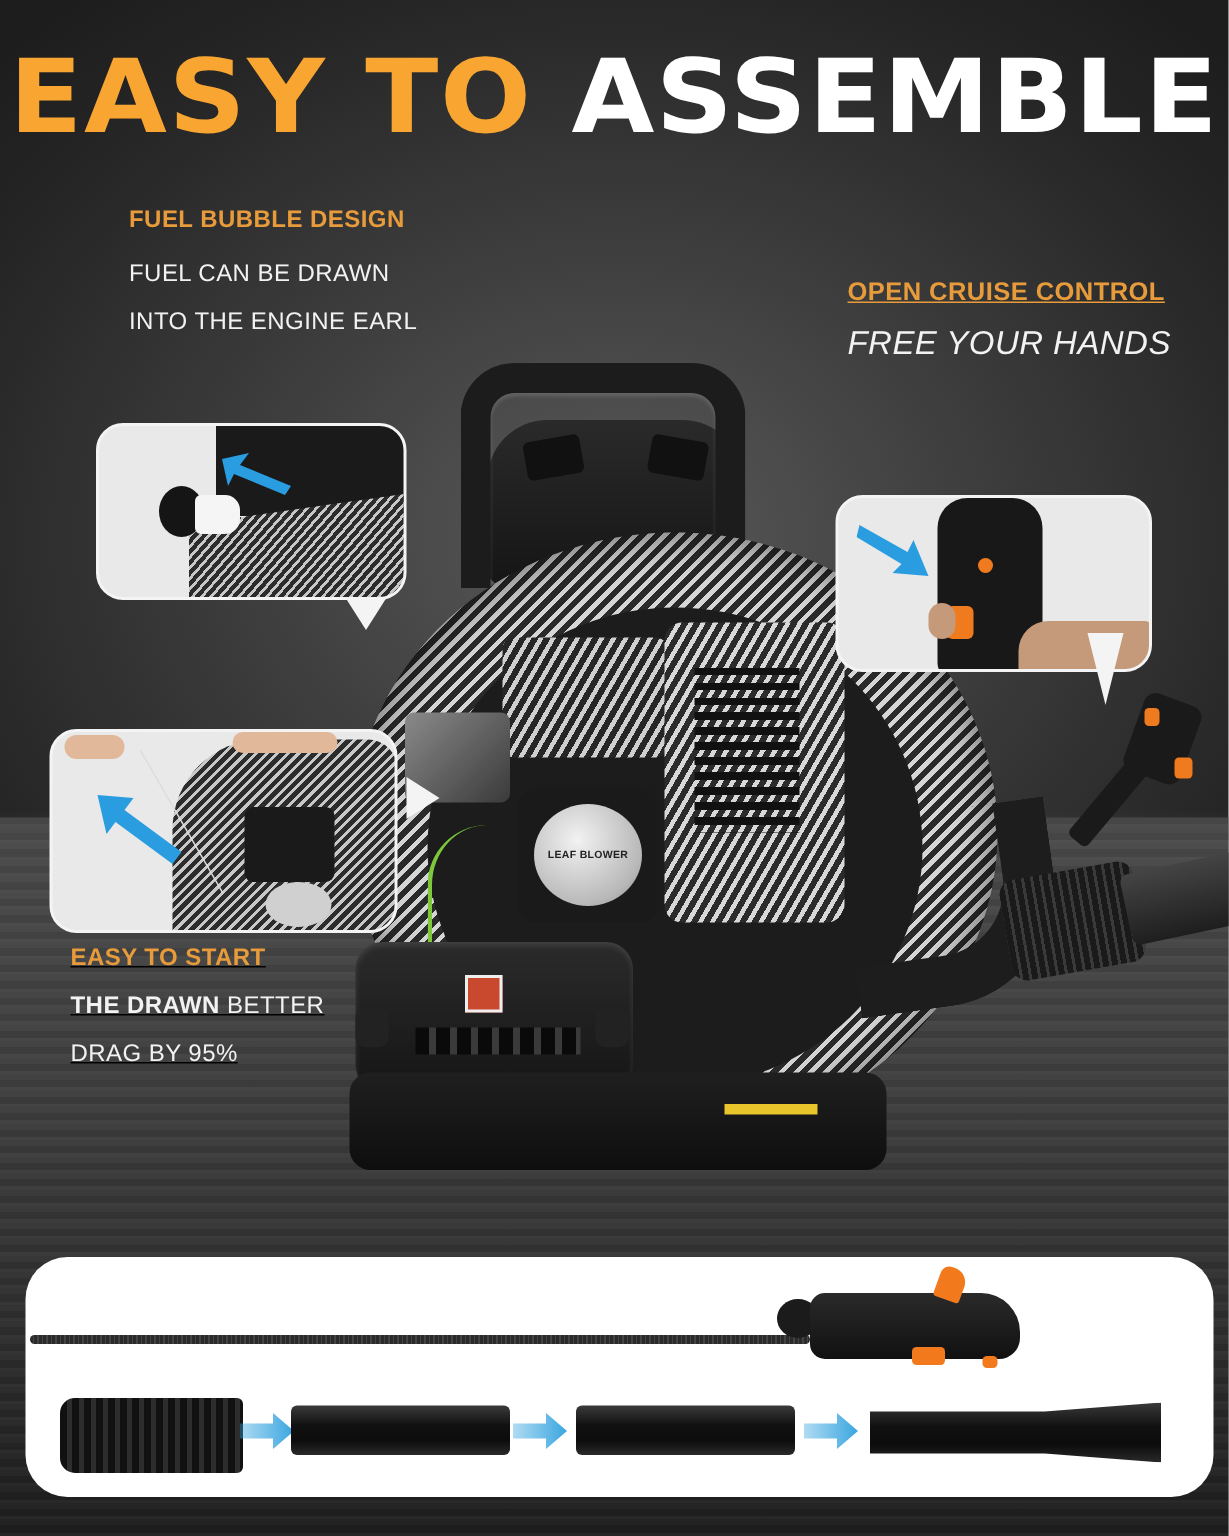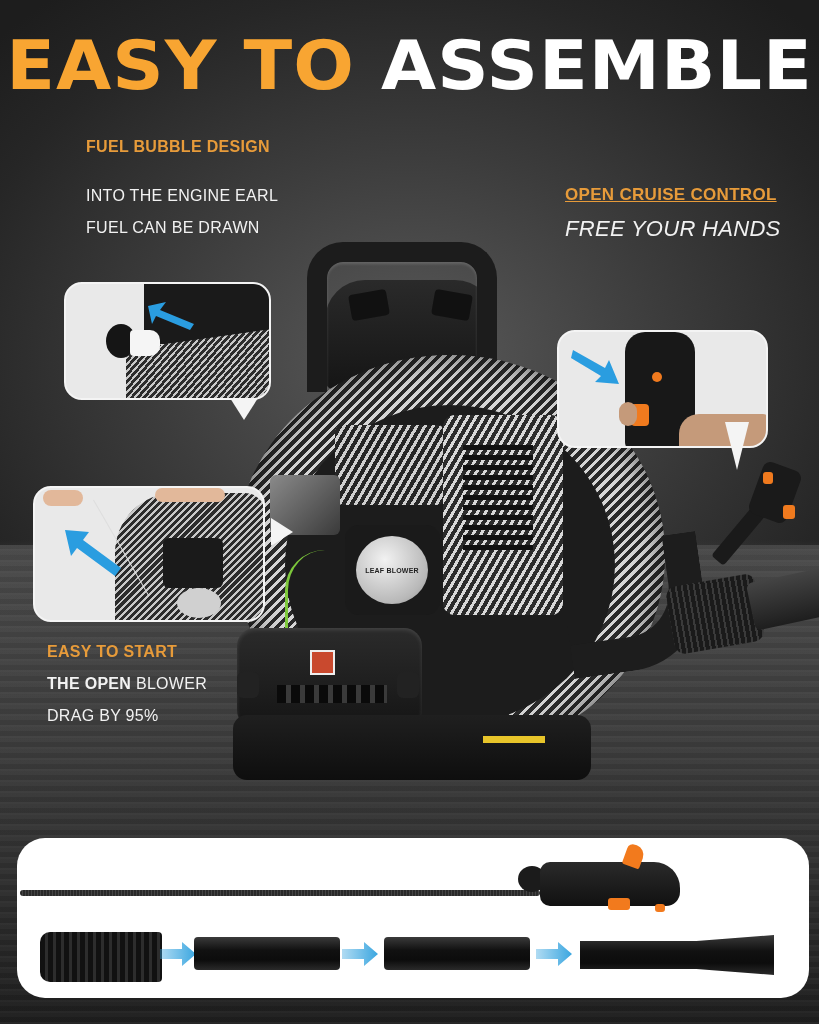--- a/index.html
+++ b/index.html
@@ -33,28 +33,28 @@
 
   
   .feature { position: absolute; }
   .feature .ftitle {
     color: #e79b3a; font-weight: bold; font-size: 16px; letter-spacing: 0.3px; display: block;
   }
   .feature .fline {
     color: #f2f2f2; font-size: 16px; letter-spacing: 0.3px; display: block;
   }
   .feature-fuel { left: 86px; top: 138px; }
-  .feature-fuel .ftitle { margin-bottom: 31px; }
+  .feature-fuel .ftitle { margin-bottom: 18px; }
   .feature-fuel .fline { margin-bottom: 14px; line-height: 18px; }
 
   .feature-cruise { left: 565px; top: 185px; }
   .feature-cruise .ftitle { font-size: 17px; margin-bottom: 14px; text-decoration: underline; }
   .feature-cruise .fline { font-size: 22px; margin-bottom: 14px; line-height: 20px; font-style: italic; }
 
-  .feature-start { left: 47px; top: 643px; }
+  .feature-start { left: 47px; top: 630px; text-decoration: underline; }
   .feature-start .ftitle { margin-bottom: 14px; }
   .feature-start .fline { margin-bottom: 14px; line-height: 18px; }
   .feature-start .bold { font-weight: bold; }
 
   
   .product { position: absolute; left: 215px; top: 240px; width: 600px; height: 545px; }
   .handle {
     position: absolute; left: 92px; top: 2px; width: 190px; height: 150px;
     border: 20px solid #1c1c1c; border-bottom: none; border-radius: 36px 36px 0 0;
     box-shadow: inset 0 2px 3px rgba(255,255,255,0.15);
@@ -266,32 +266,32 @@
     <div style="position:absolute;left:120px;top:0;width:70px;height:14px;background:#e2b89a;border-radius:8px;"></div>
     <svg class="arrow-blue" style="left:28px;top:40px;width:60px;height:50px;" viewBox="0 0 60 50">
       <polygon points="2,2 26,4 20,12 58,40 52,48 14,20 8,28" fill="#2a9de0"></polygon>
     </svg>
   </div>
   <div class="tail"></div>
 </div>
 
 <div class="feature feature-fuel">
   <span class="ftitle">FUEL BUBBLE DESIGN</span>
+  <span class="fline">FUEL CAN BE DRAWN</span>
   <span class="fline">INTO THE ENGINE EARL</span>
-  <span class="fline">FUEL CAN BE DRAWN</span>
 </div>
 
 <div class="feature feature-cruise">
   <span class="ftitle">OPEN CRUISE CONTROL</span>
   <span class="fline">FREE YOUR HANDS</span>
 </div>
 
 <div class="feature feature-start">
   <span class="ftitle">EASY TO START</span>
-  <span class="fline"><span class="bold">THE OPEN</span><span> BLOWER</span></span>
+  <span class="fline"><span class="bold">THE DRAWN</span><span> BETTER</span></span>
   <span class="fline">DRAG BY 95%</span>
 </div>
 
 <div class="panel"></div>
 <div class="cable"></div>
 <div class="handle-knob"></div>
 <div class="handle-grip"></div>
 <div class="handle-trigger"></div>
 <div class="handle-trigger2"></div>
 <div class="handle-trigger3"></div>

